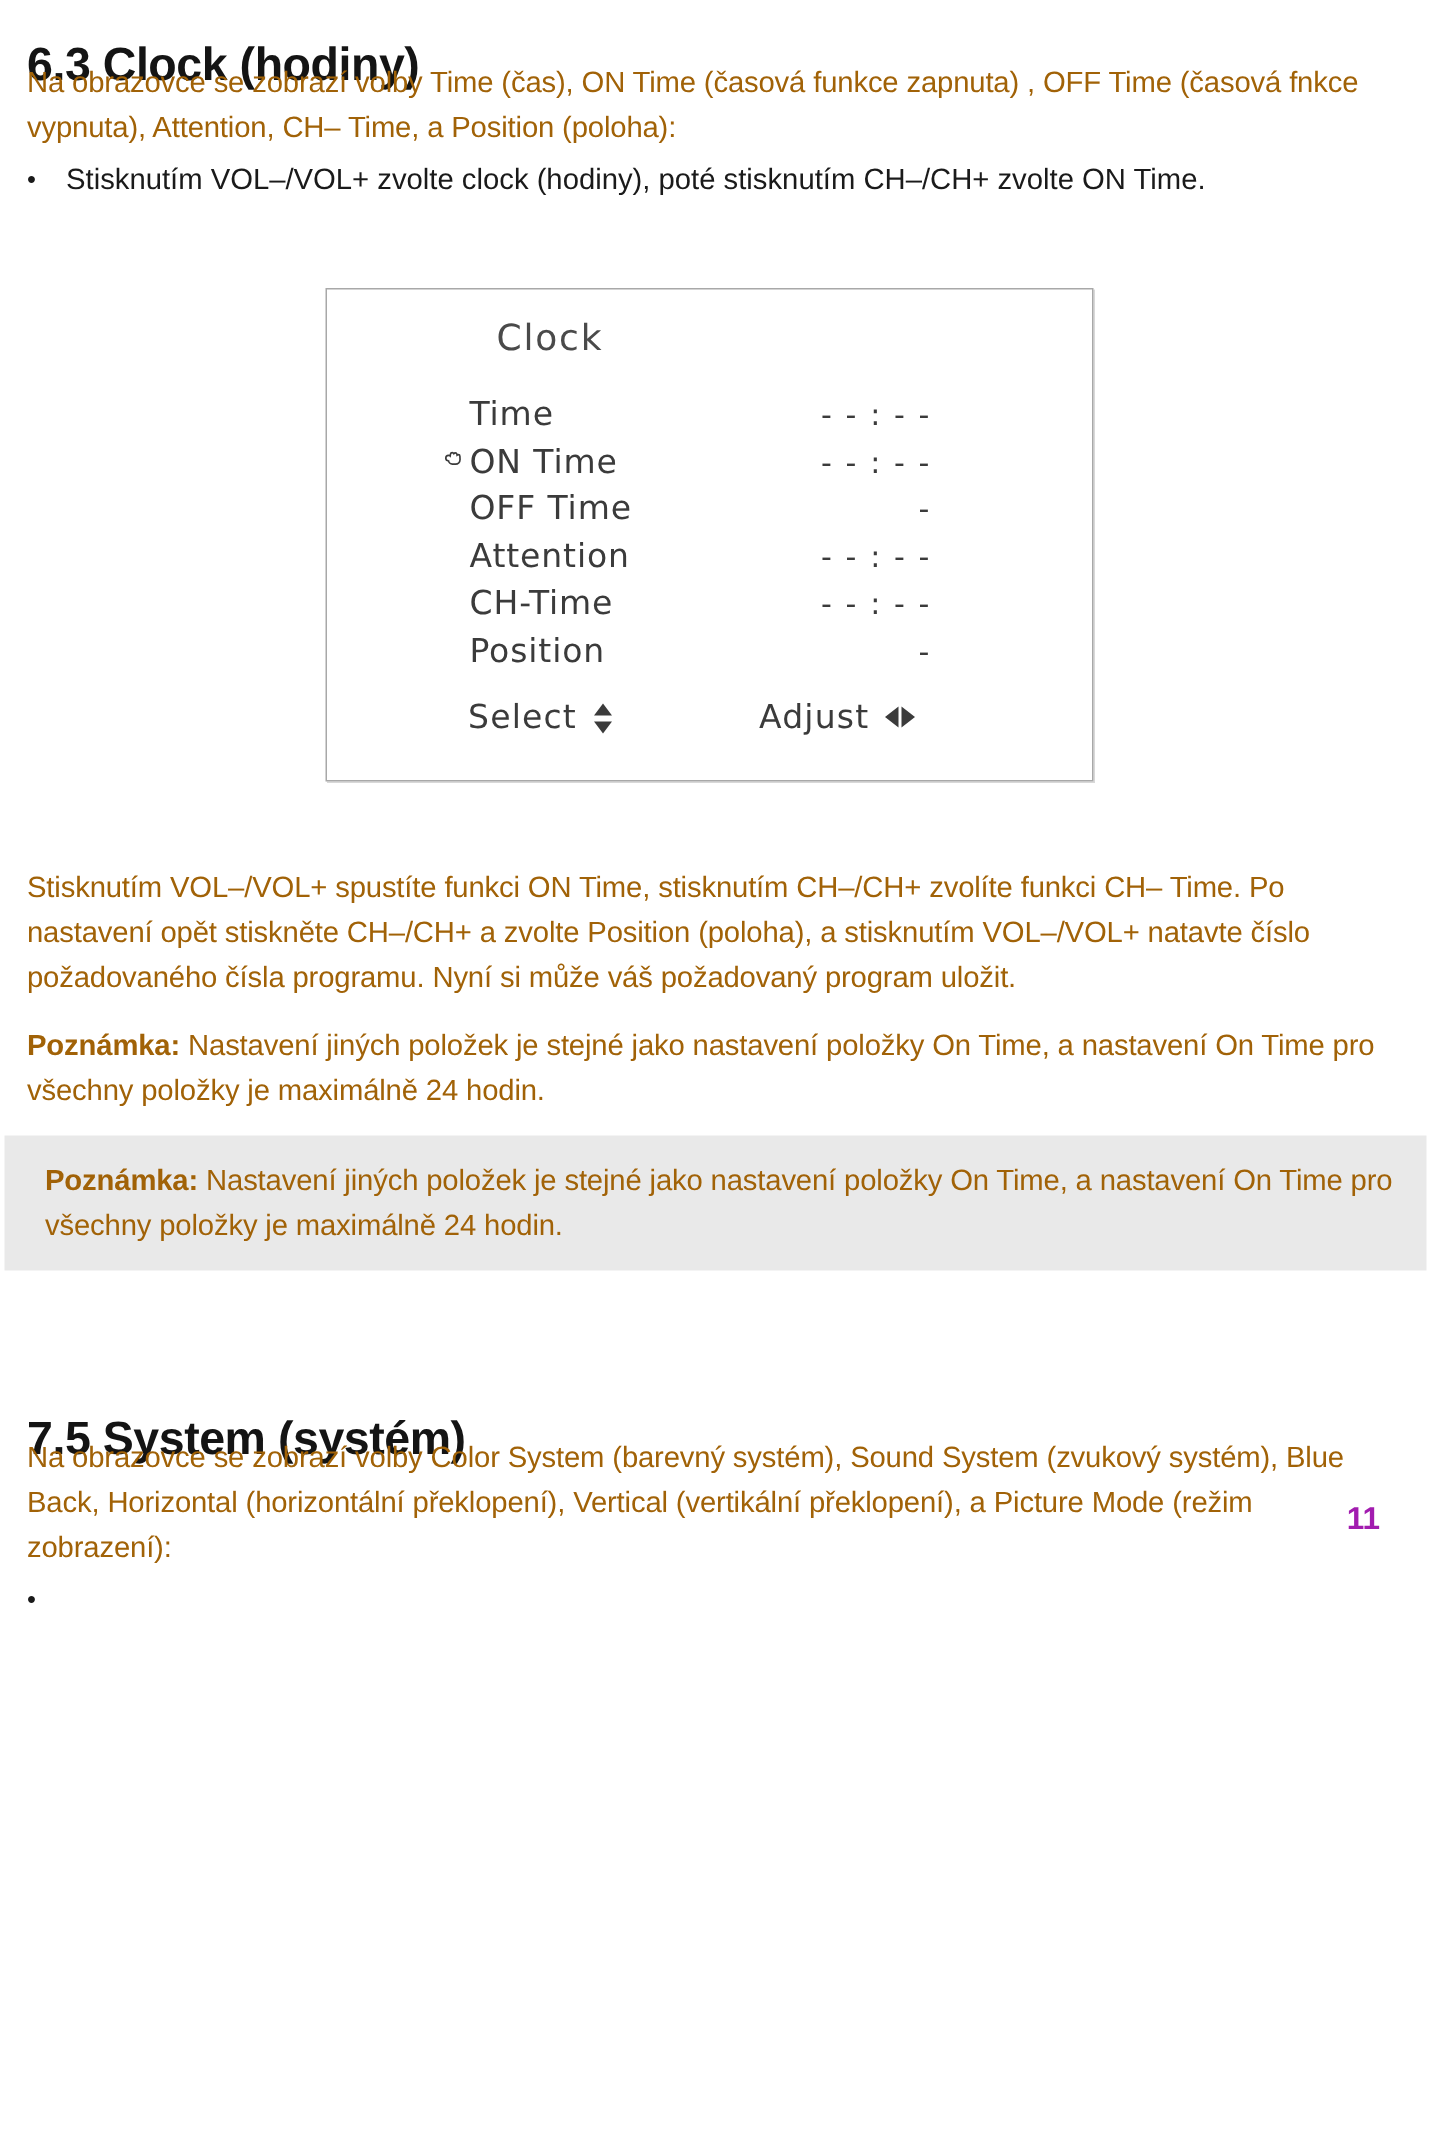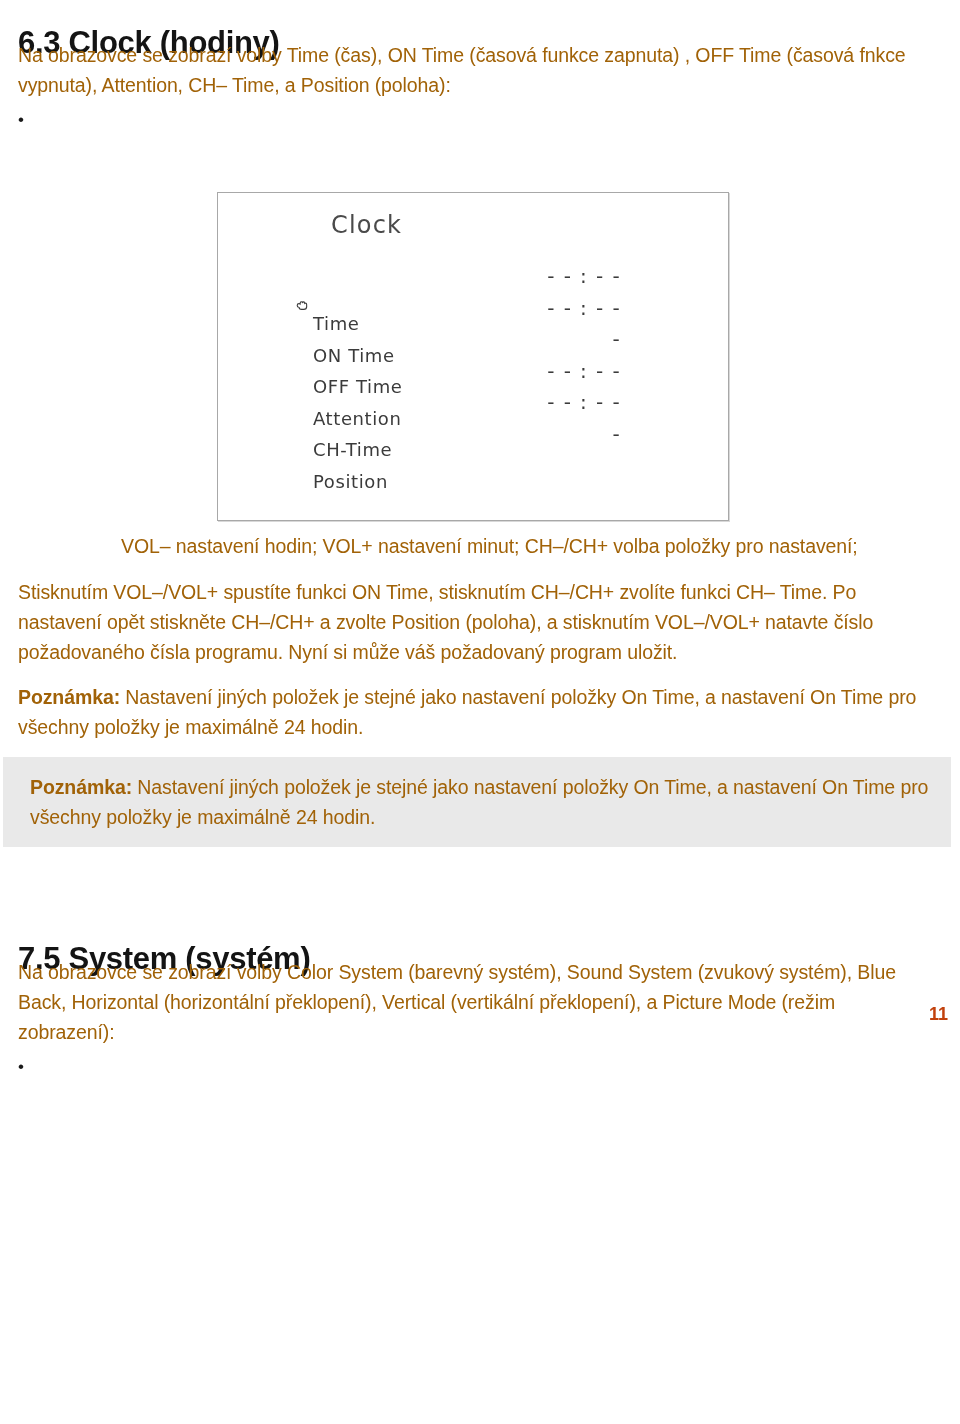--- a/index.html
+++ b/index.html
@@ -92,26 +92,25 @@
     width: 16px;
     height: 16px;
     color: #3b3b3b;
     font-size: 15px;
     line-height: 16px;
   }
   .osd-label {
     position: absolute;
     left: 95px;
     top: 0;
-    font-size: 18px;
+    font-size: 22px;
     letter-spacing: 0.6px;
     color: #3b3b3b;
     font-family: "DejaVu Sans", sans-serif;
     line-height: 31.5px;
-    margin-top: 47px;
   }
   .osd-value {
     position: absolute;
     right: 107px;
     top: 0;
     font-size: 20px;
     letter-spacing: 1.4px;
     color: #3b3b3b;
     font-family: "DejaVu Sans", sans-serif;
     line-height: 31.5px;
@@ -170,38 +169,39 @@
     top: 757px;
     width: 948px;
     height: 90px;
     background: #e9e9e9;
   }
   .note-strong { font-weight: bold; }
 
   
   .page-number {
     position: absolute;
-    right: 12px;
+    right: 40px;
     bottom: 18px;
-    font-size: 18px;
+    font-size: 21px;
     font-weight: bold;
-    color: #c2410c;
+    color: #a21caf;
   }
 </style>
 </head>
 <body>
 
 <div class="page">
 
   <h1 class="section-heading" style="left:18px; top:4px;">6.3 Clock (hodiny)</h1>
 
   <div class="body-text" style="left:18px; top:40px; width:912px;">Na obrazovce se zobrazí volby Time (čas), ON Time (časová funkce zapnuta) , OFF Time (časová fnkce vypnuta), Attention, CH– Time, a Position (poloha):</div>
 
   <div class="bullet-row" style="left:18px; top:105px; width:900px;">
     <span class="bullet-dot">•</span>
+    <span>Stisknutím VOL–/VOL+ zvolte clock (hodiny), poté stisknutím CH–/CH+ zvolte ON Time.</span>
   </div>
 
   <div class="osd-panel">
 
     <div class="osd-title">Clock</div>
 
     <div class="osd-rows">
 
       <div class="osd-row">
         <span class="osd-label">Time</span>
@@ -233,24 +233,39 @@
         <span class="osd-value">- - : - -</span>
       </div>
 
       <div class="osd-row">
         <span class="osd-label">Position</span>
         <span class="osd-value">-</span>
       </div>
 
     </div>
 
-
-  </div>
-
-  <div class="body-text" style="left:121px; top:531px; width:760px;">VOL– nastavení hodin; VOL+ nastavení minut;   CH–/CH+ volba položky pro nastavení;</div>
+    <div class="osd-footer">
+      <div class="osd-foot-item foot-select">
+        <span>Select</span>
+        <span class="arrow-vert">
+          <i class="up"></i>
+            <i class="down"></i>
+        </span>
+      </div>
+      <div class="osd-foot-item foot-adjust">
+        <span>Adjust</span>
+        <span class="arrow-horiz">
+          <i class="left"></i>
+            <i class="right"></i>
+        </span>
+      </div>
+    </div>
+
+  </div>
+
 
   <div class="body-text" style="left:18px; top:577px; width:916px;">Stisknutím VOL–/VOL+ spustíte funkci ON Time, stisknutím CH–/CH+ zvolíte funkci CH– Time. Po nastavení opět stiskněte CH–/CH+ a zvolte Position (poloha), a stisknutím VOL–/VOL+ natavte číslo požadovaného čísla programu. Nyní si může váš požadovaný program uložit.</div>
 
   <div class="body-text" style="left:18px; top:682px; width:916px;">
     <span class="note-strong">Poznámka:</span><span> Nastavení jiných položek je stejné jako nastavení položky On Time, a nastavení On Time pro všechny položky je maximálně 24 hodin.</span>
   </div>
 
   <div class="note-highlight"></div>
   <div class="body-text" style="left:30px; top:772px; width:908px;">
     <span class="note-strong">Poznámka:</span><span> Nastavení jiných položek je stejné jako nastavení položky On Time, a nastavení On Time pro všechny položky je maximálně 24 hodin.</span>

